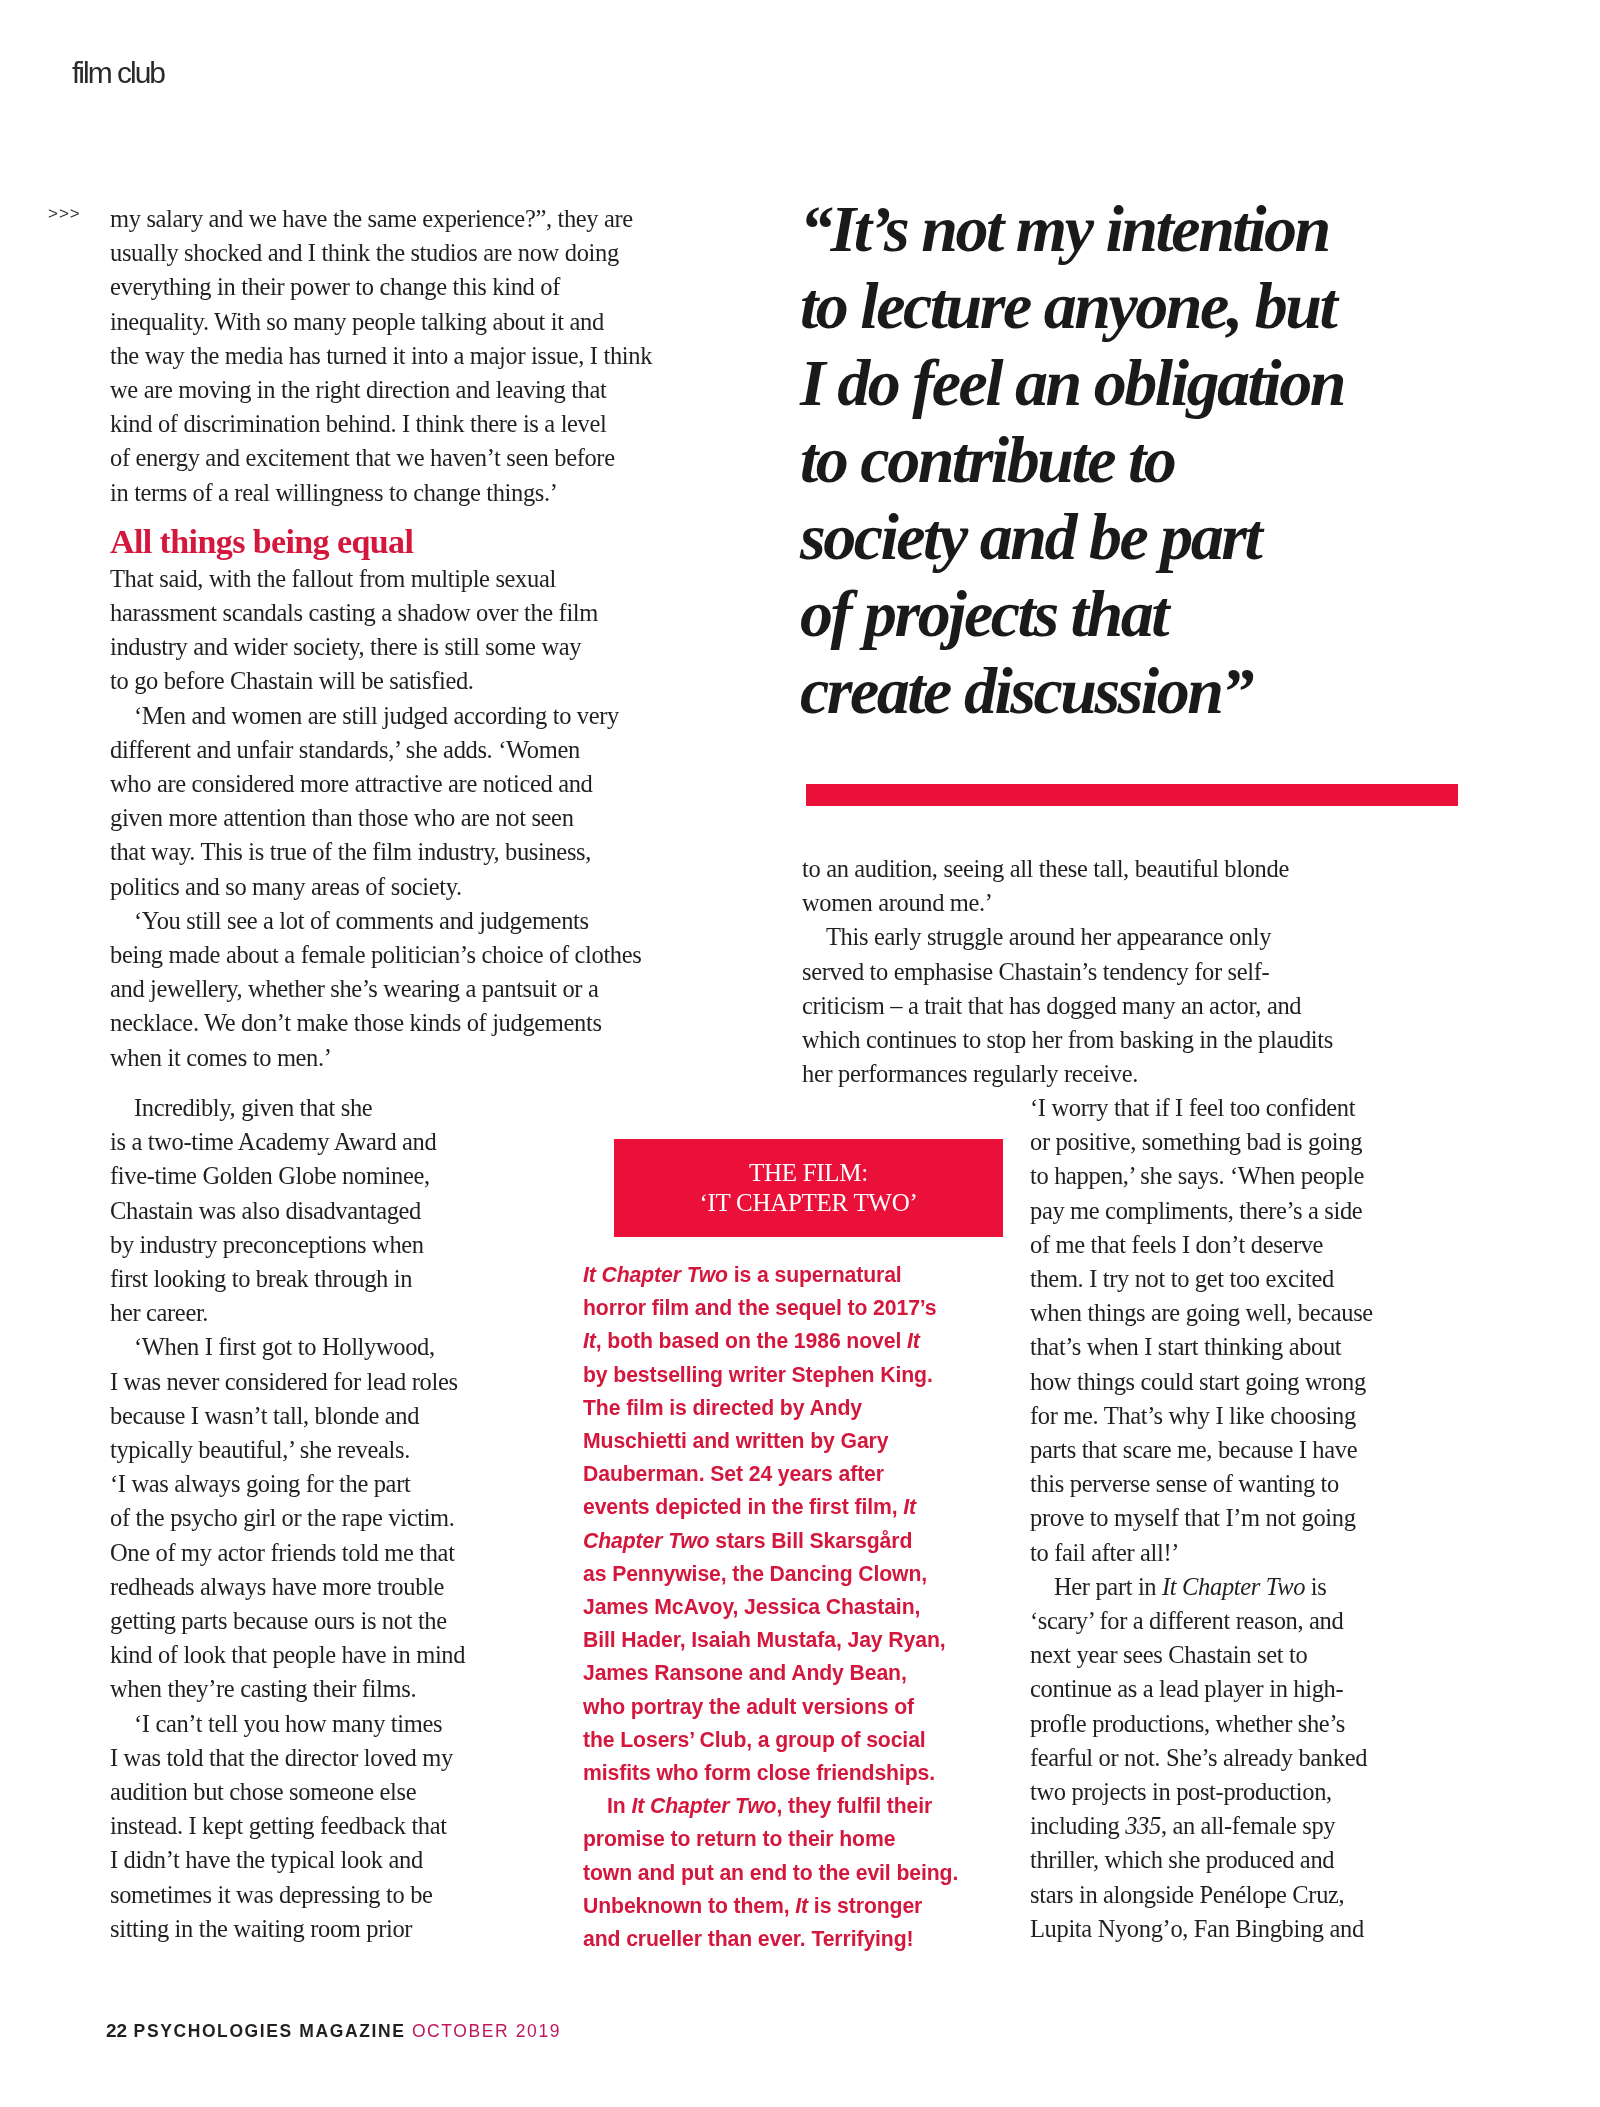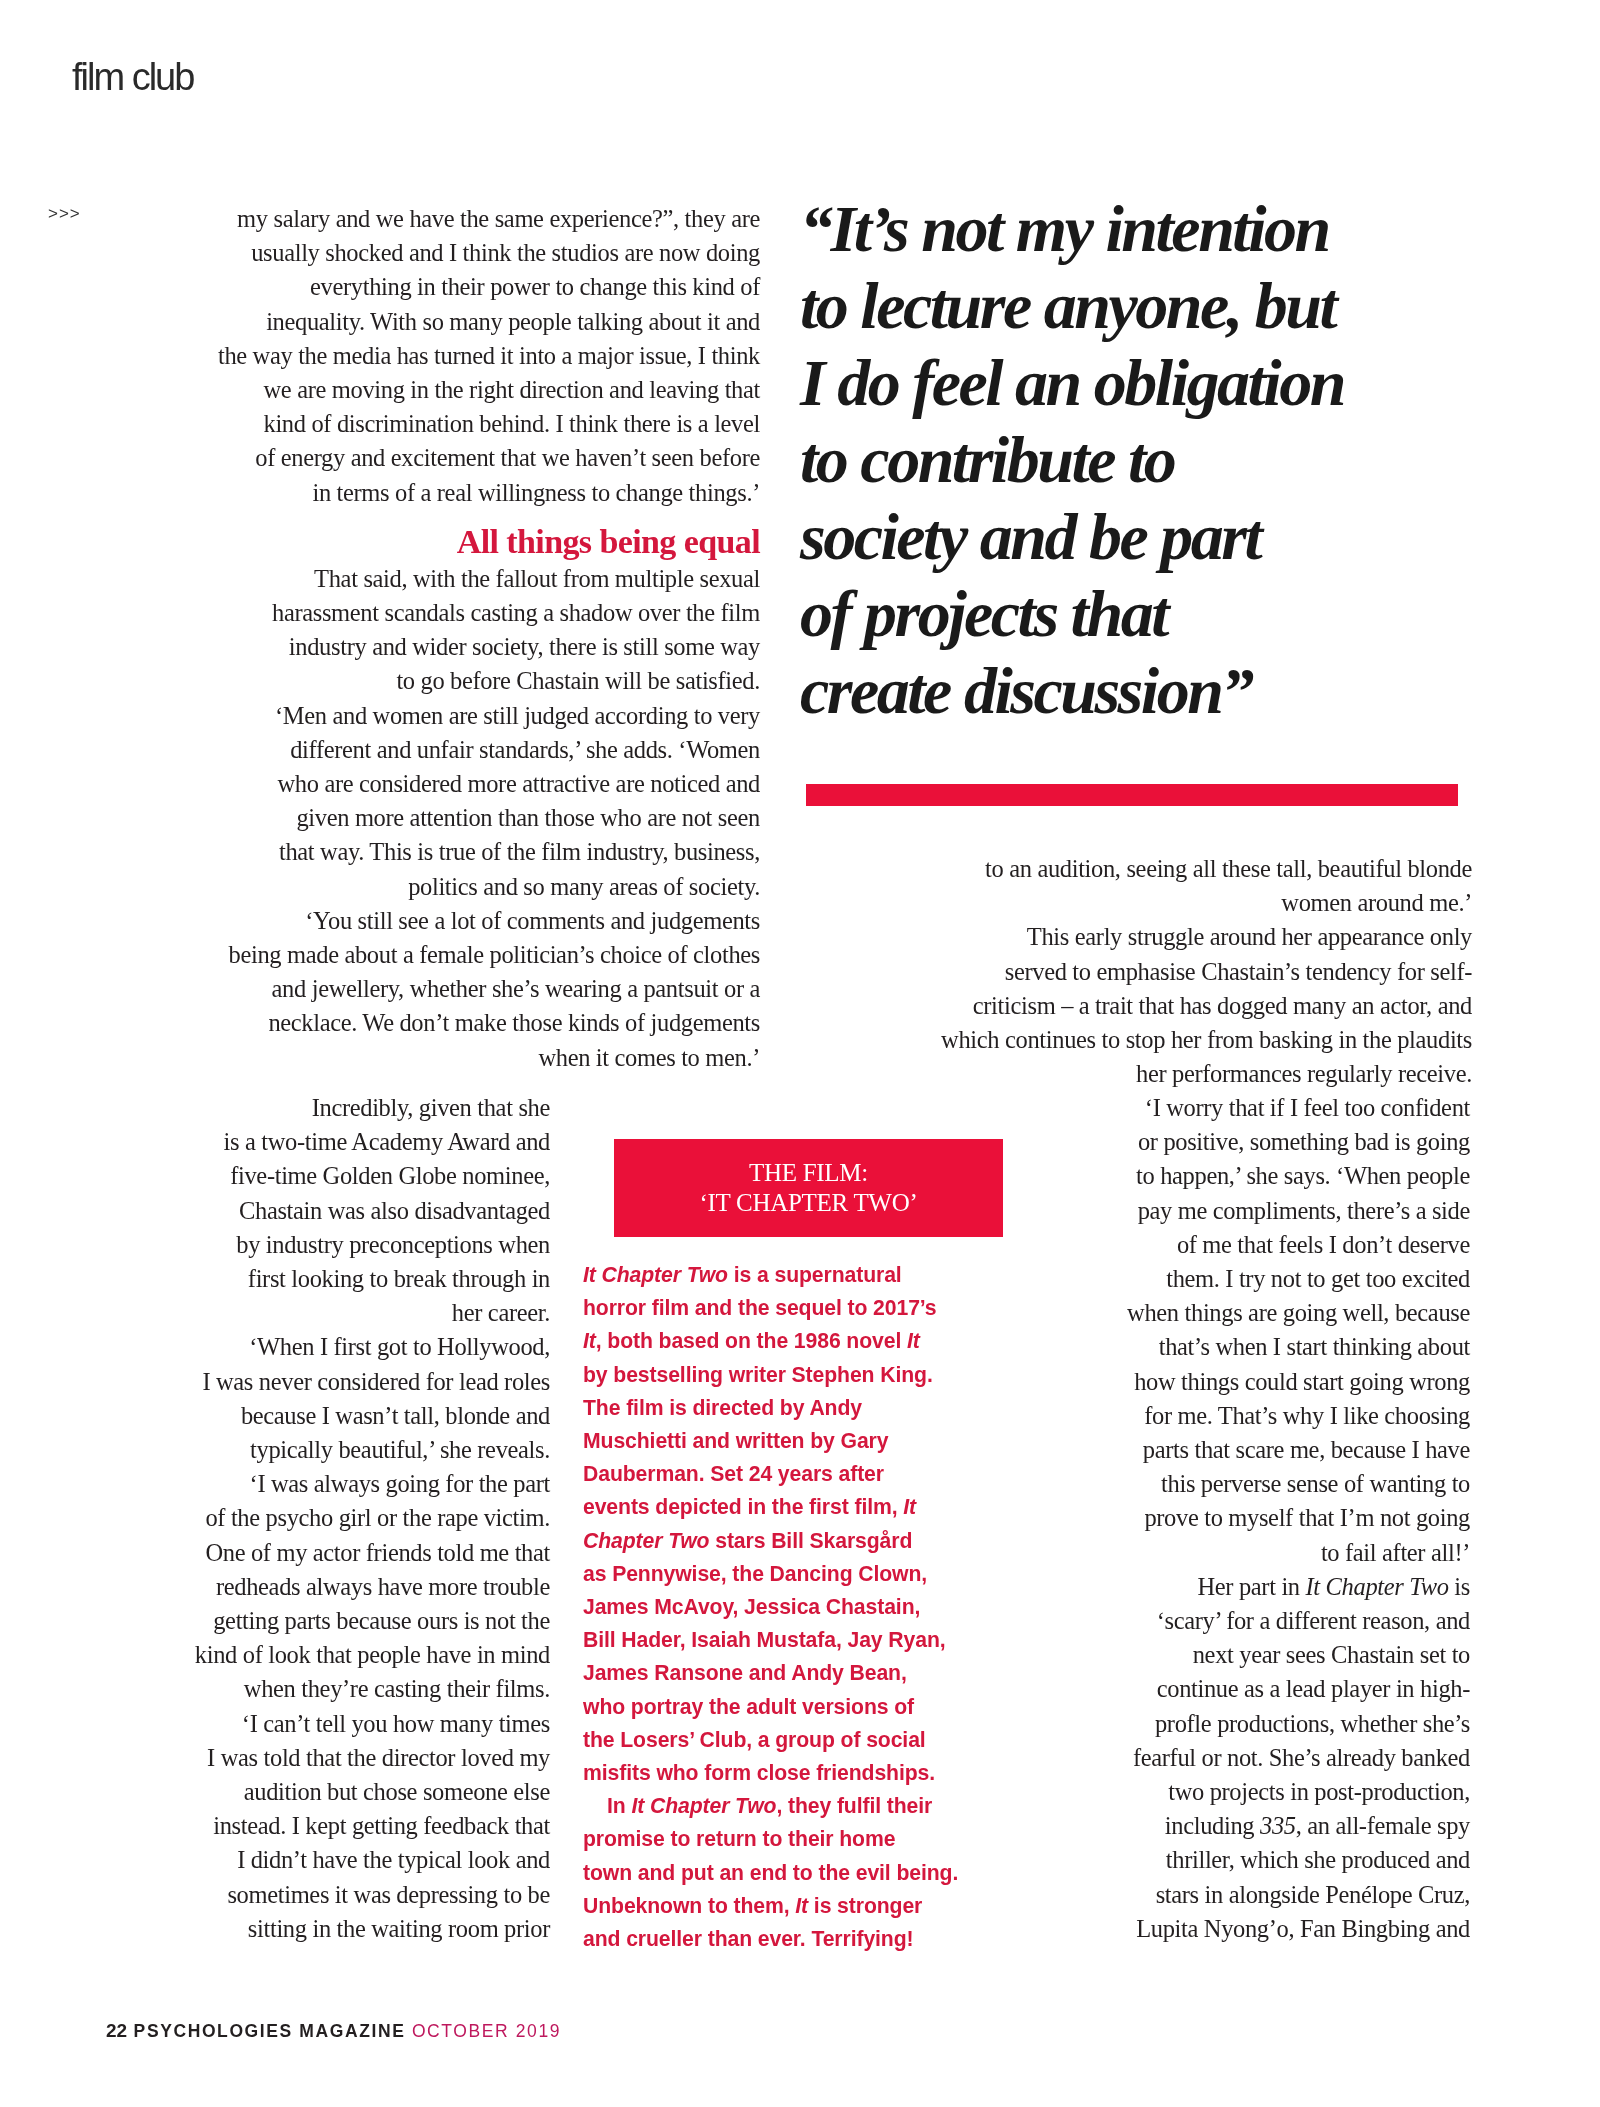--- a/index.html
+++ b/index.html
@@ -1,29 +1,28 @@
 <!DOCTYPE html>
 <html><head>
 <meta charset="utf-8">
 <style>
   html, body { margin: 0; padding: 0; background: #ffffff; }
   body { width: 1600px; height: 2107px; position: relative; overflow: hidden; color: #231f20; }
 
   .section-label {
     position: absolute; left: 72px; top: 56px;
     font-family: "Liberation Sans", sans-serif; font-weight: 300;
-    font-size: 38px; letter-spacing: -2px; color: #2a2a2a;
+    font-size: 30px; letter-spacing: -2px; color: #2a2a2a;
   }
 
   .col {
     position: absolute;
     font-family: "Liberation Serif", serif;
     font-size: 24.5px; line-height: 34.2px; color: #231f20;
     letter-spacing: -0.35px;
-    text-align: right;
   }
   .line { display: block; white-space: nowrap; }
   .line.indent { padding-left: 24px; }
 
   .cont-marker {
     position: absolute; left: 48px; top: 204px;
     font-family: "Liberation Sans", sans-serif; font-size: 17px; color: #333; letter-spacing: 1px;
   }
 
   .heading {

